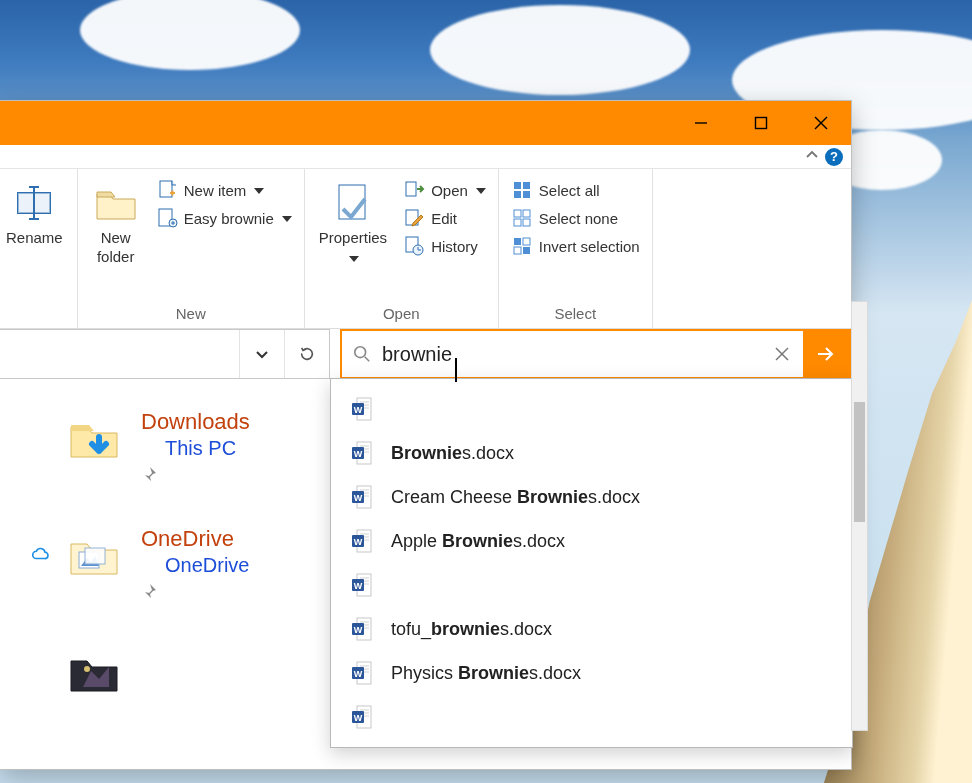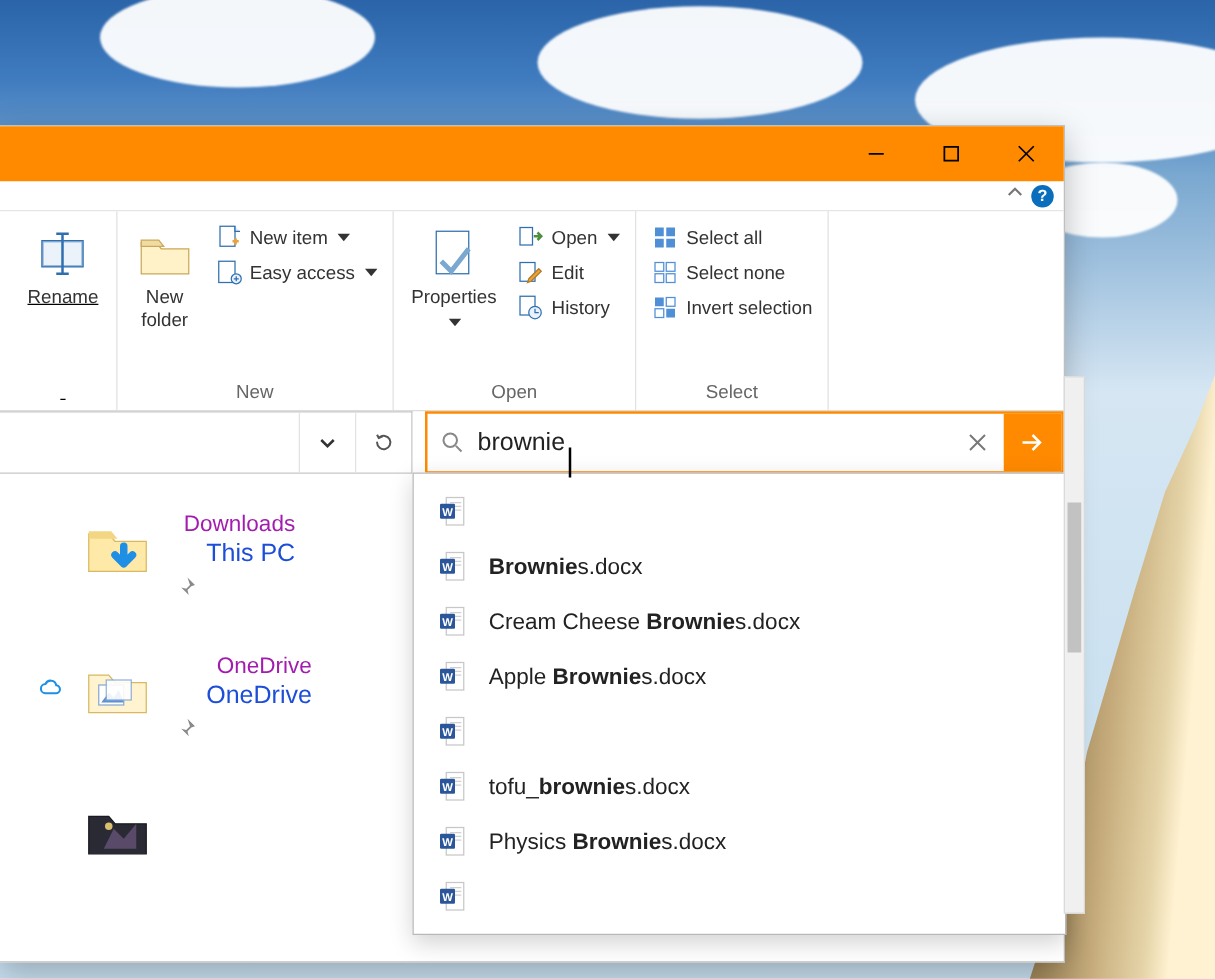--- a/index.html
+++ b/index.html
@@ -44,21 +44,21 @@
   .sb-clear svg{width:16px;height:16px;stroke:#777;stroke-width:1.5;fill:none;}
   .sb-go { width:46px; align-self:stretch; background:#ff8a00; display:flex;align-items:center;justify-content:center;}
   .sb-go svg{width:20px;height:20px;stroke:#fff;stroke-width:2;fill:none;}
   .content { position:relative; min-height:390px; display:flex;}
   .folders { padding:30px 10px 10px 65px; display:flex; flex-direction:column; gap:40px;}
   .frow { display:flex; align-items:flex-start; gap:18px; position:relative;}
   .frow .pre { position:absolute; left:-35px; top:18px; width:20px; height:20px; display:flex;align-items:center;justify-content:center;}
   .frow .pre svg{width:20px;height:20px;stroke:#1f8fe5;stroke-width:1.8;fill:none;}
   .fic { width:58px; height:58px; display:flex;align-items:center;justify-content:center;}
   .ftxt { display:flex; flex-direction:column; gap:2px;}
-  .ftxt .name{ font-size:18px; color:#a21caf;text-align:right;}
+  .ftxt .name{ font-size:22px; color:#c2410c;}
   .ftxt .path{ font-size:20px; color:#1d4ed8;margin-left:24px;}
   .pin{ margin-top:4px;}
   .pin svg{width:16px;height:16px;fill:#8a8a8a;}
   .dropdown { position:absolute; top:-1px; left:330px; right:-2px; background:#fff; border:1px solid #b8b8b8; box-shadow:0 6px 18px rgba(0,0,0,.18); padding:8px 0;}
   .drow { display:flex; align-items:center; gap:18px; padding:9px 20px; font-size:18px; color:#222;}
   .drow .dic { width:22px; height:26px; display:flex;align-items:center;justify-content:center;}
   .scrollbar { position:absolute; top:200px; right:-17px; width:17px; height:430px; background:#f0f0f0; border:1px solid #dadada;}
   .thumb{ position:absolute; left:2px; right:2px; top:100px; height:120px; background:#c2c2c2;}
   .cursor { position:absolute; left:455px; top:358px; width:2px; height:24px; background:#000;}
 </style>
@@ -96,21 +96,21 @@
 
   <div class="quickrow">
     <span class="chev-up"><svg viewBox="0 0 14 14">
           <polyline points="2,9 7,4 12,9"></polyline>
         </svg></span>
     <span class="help">?</span>
   </div>
 
   <div class="ribbon">
 
-    <div class="rgroup" style="border-left:none; padding-left:20px;text-decoration:underline;">
+    <div class="rgroup" style="border-left:none; padding-left:4px;">
       <div class="rgroup-body">
         <div class="bigbtn">
           <span class="ic">
             <svg width="44" height="44" viewBox="0 0 44 44">
                 <rect x="6" y="12" width="32" height="20" fill="none" stroke="#2f6fb0" stroke-width="2"></rect>
                 <rect x="6" y="12" width="32" height="20" fill="#dfeaf6" opacity=".6"></rect>
                 <line x1="22" y1="6" x2="22" y2="38" stroke="#2f6fb0" stroke-width="2"></line>
                 <line x1="17" y1="6" x2="27" y2="6" stroke="#2f6fb0" stroke-width="2"></line>
                 <line x1="17" y1="38" x2="27" y2="38" stroke="#2f6fb0" stroke-width="2"></line>
               </svg>
@@ -148,21 +148,21 @@
                 </svg></span>
           </div>
           <div class="smallbtn">
             <span class="mic">
                 <svg width="22" height="22" viewBox="0 0 22 22">
                   <rect x="3" y="2" width="13" height="17" fill="#fff" stroke="#2f6fb0"></rect>
                   <circle cx="17" cy="16" r="4" fill="#eaf3fb" stroke="#2f6fb0"></circle>
                   <path d="M15 16h4M17 14v4" stroke="#2f6fb0"></path>
                 </svg>
               </span>
-            <span>Easy access</span>
+            <span>Easy brownie</span>
             <span class="caret"><svg viewBox="0 0 10 10">
                   <polygon points="0,2 10,2 5,8"></polygon>
                 </svg></span>
           </div>
         </div>
       </div>
       <div class="rgroup-label">New</div>
     </div>
 
     <div class="rgroup">

